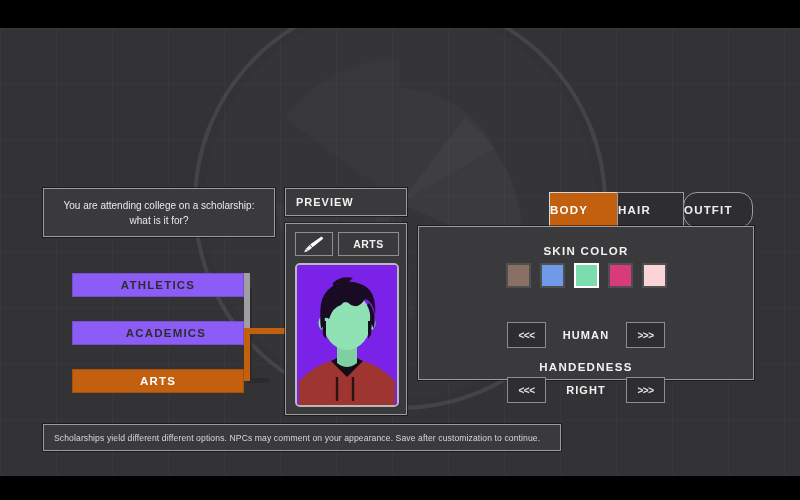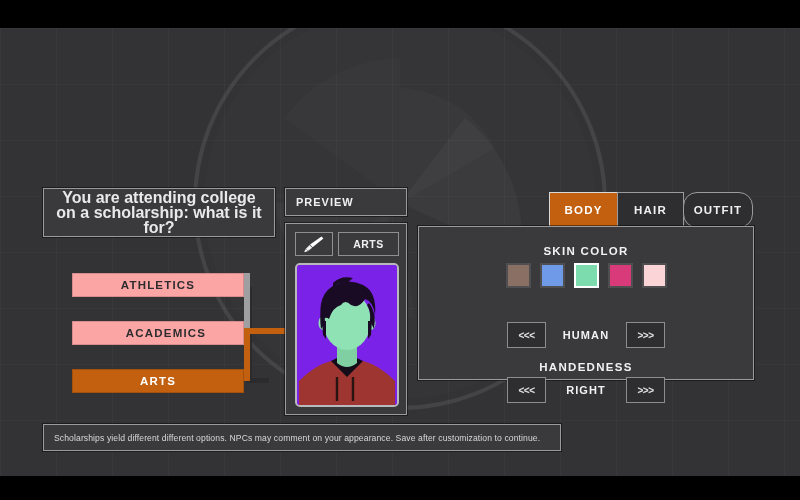--- a/index.html
+++ b/index.html
@@ -43,31 +43,31 @@
 
   .txt{ color:#f0f0f0; font-weight:bold; letter-spacing:.5px; }
 
   
   #question-box{
     position:absolute; left:43px; top:160px; width:232px; height:49px;
     display:flex; align-items:center; justify-content:center; text-align:center;
     padding:0 10px;
   }
   #question-text{
-    color:#e9e9ea; font-size:16px; line-height:15px; font-weight:700;
+    color:#e9e9ea; font-size:10px; line-height:15px; font-weight:400;
   }
 
   
   .choice{
     position:absolute; left:72px; width:172px; height:24px;
     display:flex; align-items:center; justify-content:center;
     font-size:11.5px; letter-spacing:1.2px; font-weight:bold;
     border:1px solid rgba(0,0,0,.15);
   }
-  .choice.unsel{ background:#fca5a5; color:#2d2d2f; }
+  .choice.unsel{ background:#8b5cf6; color:#2d2d2f; }
   .choice.sel{ background:#c2600f; color:#ffffff; }
   #choice-0{ top:245px; }
   #choice-1{ top:293px;padding-left:16px; }
   #choice-2{ top:341px; }
 
   
   .wire{ position:absolute; }
   .wire-gray{ background:#9f9fa1; }
   .wire-orange{ background:#c2600f; }
   .wire-shadow{ background:#2b2b2d; }
@@ -93,21 +93,21 @@
   }
   #portrait-frame{
     position:absolute; left:9px; top:39px; width:104px; height:144px;
     border:2px solid #b9b9bb; border-radius:5px; overflow:hidden;
     background:#7b22e8;
   }
 
   
   #tabs{ position:absolute; left:549px; top:164px; display:flex; }
   .tab{
-    height:36px; display:flex; align-items:center; justify-content:center;
+    height:36px; display:flex; align-items:center; 
     font-size:11.5px; letter-spacing:1.2px; font-weight:bold;
     border:1px solid #9b9b9d; margin-left:-1px;
   }
   .tab.active{ background:#c2600f; color:#fff; border-color:#d8d8da; }
   .tab.idle{ background:#2e2e30; color:#f0f0f0; }
   #tab-0{ width:69px; margin-left:0; }
   #tab-1{ width:67px; }
   #tab-2{ width:70px;border-radius:14px; }
 
   

